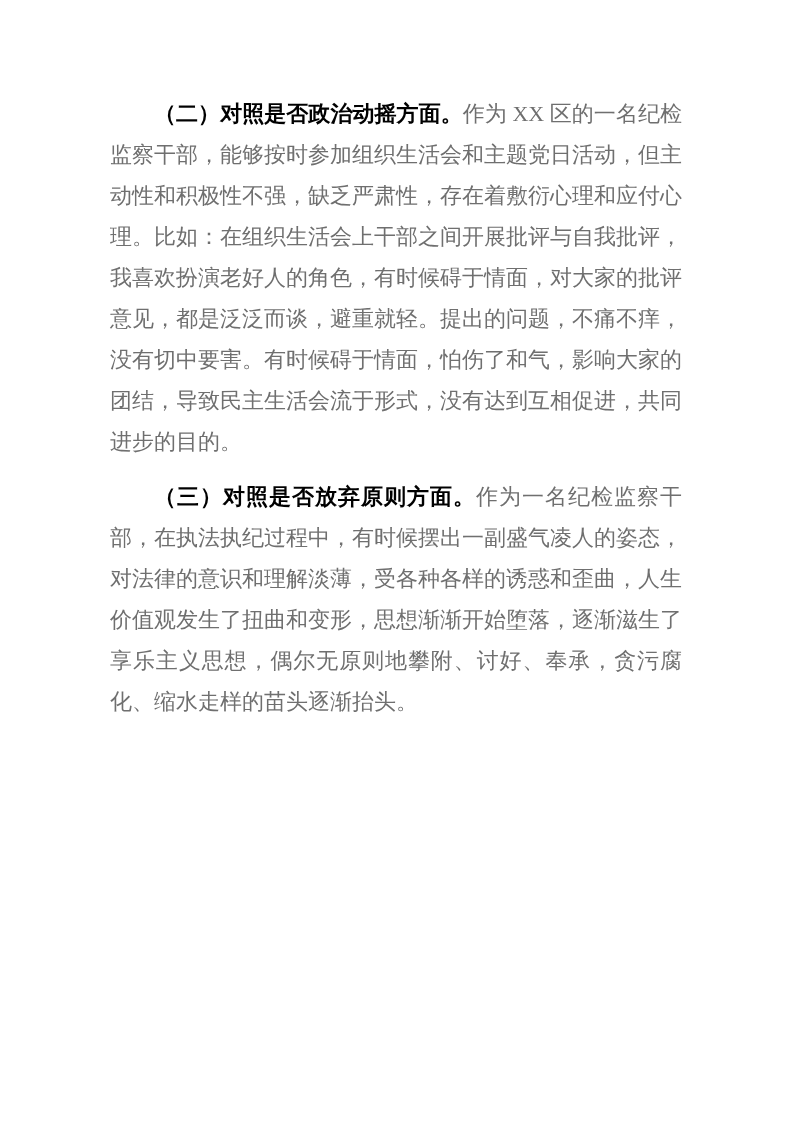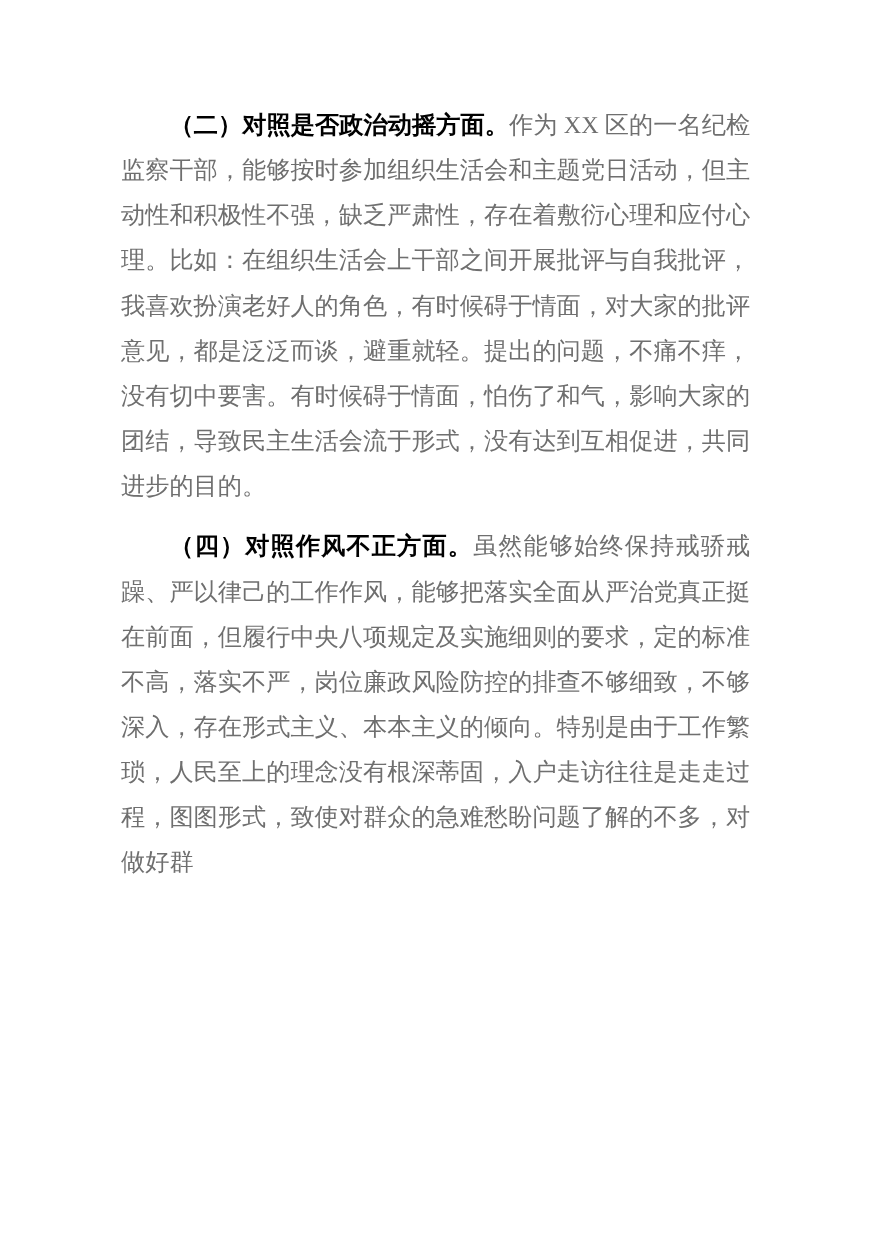--- a/index.html
+++ b/index.html
@@ -42,16 +42,16 @@
     font-weight: normal;
   }
 </style>
 </head>
 <body>
 
 <div class="page">
 
   <p class="para"><span class="para-heading">（二）对照是否政治动摇方面。</span><span class="para-body">作为 XX 区的一名纪检监察干部，能够按时参加组织生活会和主题党日活动，但主动性和积极性不强，缺乏严肃性，存在着敷衍心理和应付心理。比如：在组织生活会上干部之间开展批评与自我批评，我喜欢扮演老好人的角色，有时候碍于情面，对大家的批评意见，都是泛泛而谈，避重就轻。提出的问题，不痛不痒，没有切中要害。有时候碍于情面，怕伤了和气，影响大家的团结，导致民主生活会流于形式，没有达到互相促进，共同进步的目的。</span></p>
 
+  <p class="para"><span class="para-heading">（三）对照是否放弃原则方面。</span><span class="para-body">作为一名纪检监察干部，在执法执纪过程中，有时候摆出一副盛气凌人的姿态，对法律的意识和理解淡薄，受各种各样的诱惑和歪曲，人生价值观发生了扭曲和变形，思想渐渐开始堕落，逐渐滋生了享乐主义思想，偶尔无原则地攀附、讨好、奉承，贪污腐化、缩水走样的苗头逐渐抬头。</span></p>
 
-  <p class="para"><span class="para-heading">（四）对照作风不正方面。</span><span class="para-body">虽然能够始终保持戒骄戒躁、严以律己的工作作风，能够把落实全面从严治党真正挺在前面，但履行中央八项规定及实施细则的要求，定的标准不高，落实不严，岗位廉政风险防控的排查不够细致，不够深入，存在形式主义、本本主义的倾向。特别是由于工作繁琐，人民至上的理念没有根深蒂固，入户走访往往是走走过程，图图形式，致使对群众的急难愁盼问题了解的不多，对做好群</span></p>
 
 </div>
 
 </body></html>

